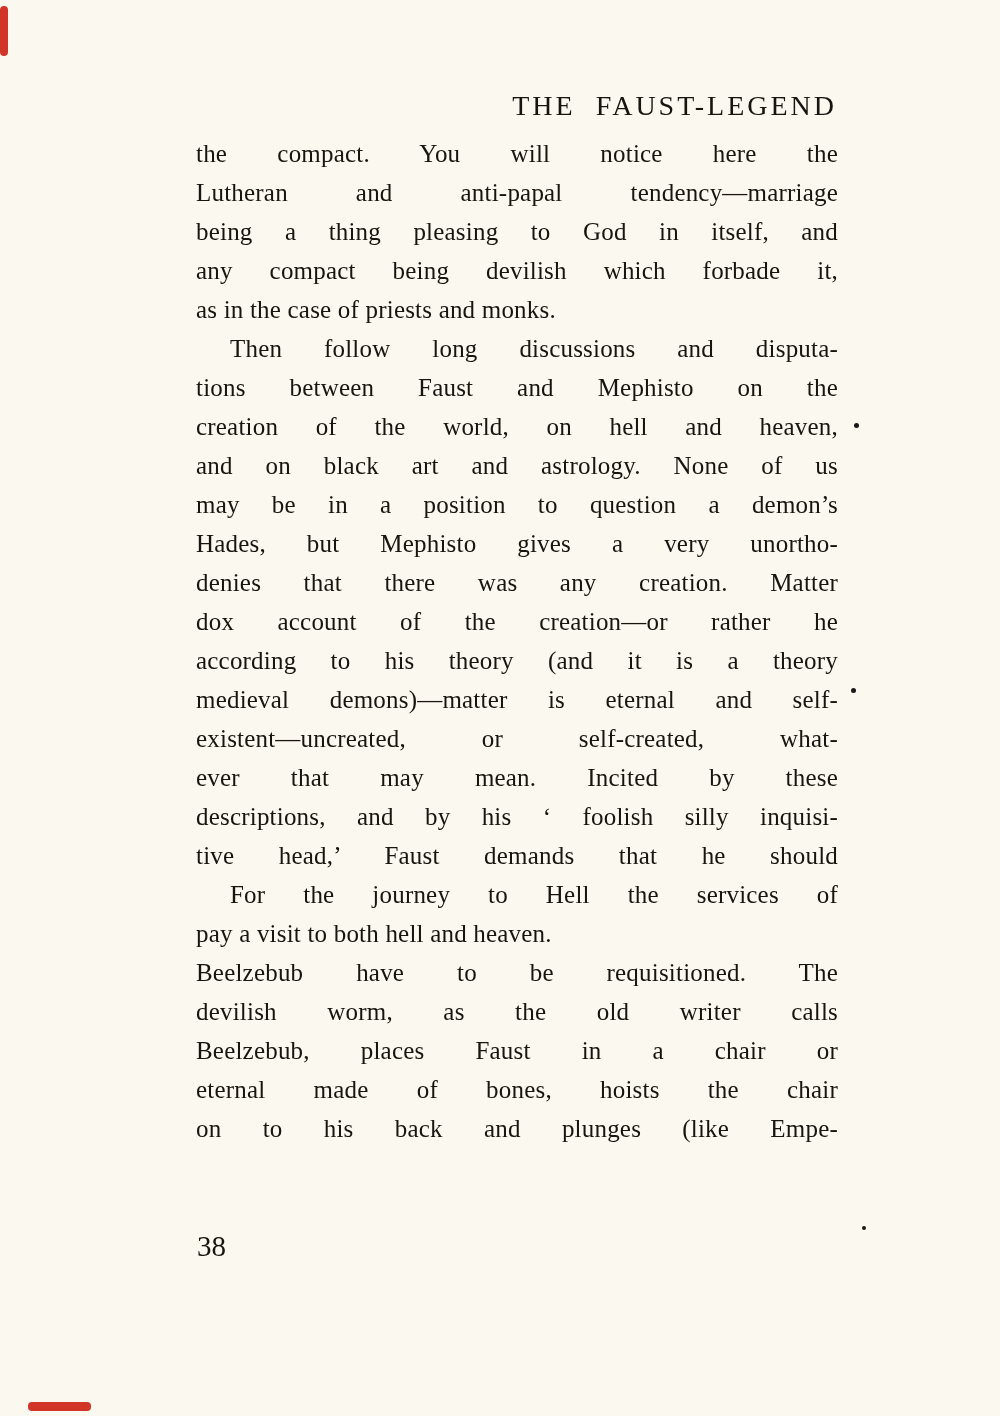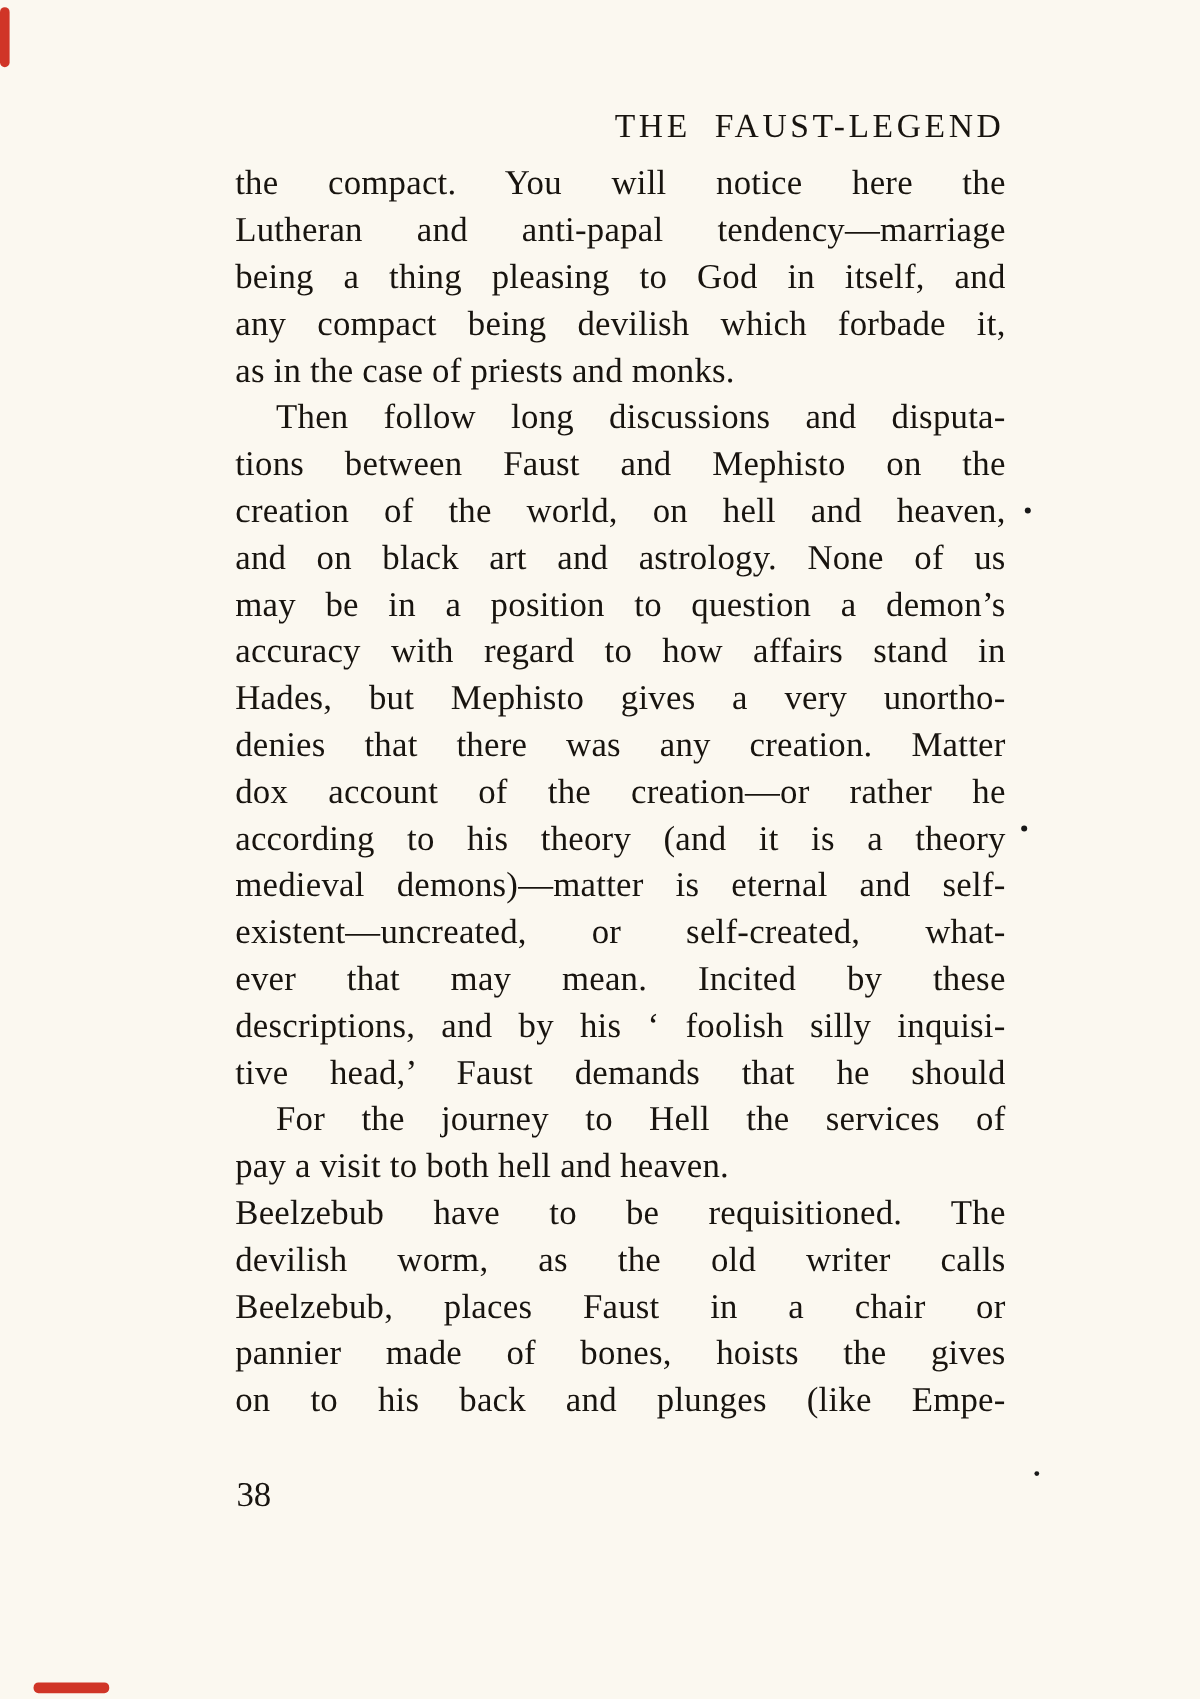--- a/index.html
+++ b/index.html
@@ -28,21 +28,21 @@
   }
   .textblock {
     position: absolute;
     left: 196px;
     top: 134px;
     width: 642px;
   }
   .line {
     height: 39px;
     line-height: 39px;
-    font-size: 29px;
+    font-size: 25px;
     letter-spacing: 0.2px;
     white-space: normal;
     overflow: visible;
   }
   .line.just {
     text-align: justify;
     text-align-last: justify;
   }
   .line.nojust {
     text-align: right;
@@ -78,36 +78,35 @@
       <div class="line just">the compact.  You will notice here the</div>
       <div class="line just">Lutheran and anti-papal tendency—marriage</div>
       <div class="line just">being a thing pleasing to God in itself, and</div>
       <div class="line just">any compact being devilish which forbade it,</div>
       <div class="line nojust">as in the case of priests and monks.</div>
       <div class="line just indent">Then follow long discussions and disputa-</div>
       <div class="line just">tions between Faust and Mephisto on the</div>
       <div class="line just">creation of the world, on hell and heaven,</div>
       <div class="line just">and on black art and astrology.  None of us</div>
       <div class="line just">may be in a position to question a demon’s</div>
-      <div class="line just">accuracy with regard to how affairs stand in</div>
       <div class="line just">Hades, but Mephisto gives a very unortho-</div>
       <div class="line just">denies that there was any creation.  Matter</div>
       <div class="line just">dox account of the creation—or rather he</div>
       <div class="line just">according to his theory (and it is a theory</div>
       <div class="line just">medieval demons)—matter is eternal and self-</div>
       <div class="line just">existent—uncreated, or self-created, what-</div>
       <div class="line just">ever that may mean.  Incited by these</div>
       <div class="line just">descriptions, and by his ‘ foolish silly inquisi-</div>
       <div class="line just">tive head,’ Faust demands that he should</div>
       <div class="line just indent">For the journey to Hell the services of</div>
       <div class="line nojust">pay a visit to both hell and heaven.</div>
       <div class="line just">Beelzebub have to be requisitioned.  The</div>
       <div class="line just">devilish worm, as the old writer calls</div>
       <div class="line just">Beelzebub, places Faust in a chair or</div>
-      <div class="line just">pannier made of bones, hoists the gives</div>
+      <div class="line just">eternal made of bones, hoists the chair</div>
       <div class="line just">on to his back and plunges (like Empe-</div>
     </div>
 
   <div class="page-number">38</div>
 
   <div id="artifacts">
       <div class="edge-mark" style="left: 0px; top: 6px; width: 8px; height: 50px; background: rgb(208, 53, 39);"></div>
       <div class="edge-mark" style="left: 28px; top: 1402px; width: 63px; height: 9px; background: rgb(208, 53, 39);"></div>
       <div class="speck" style="left: 854px; top: 423px; width: 5px; height: 5px; background: rgb(24, 24, 24);"></div>
       <div class="speck" style="left: 851px; top: 688px; width: 5px; height: 5px; background: rgb(24, 24, 24);"></div>

